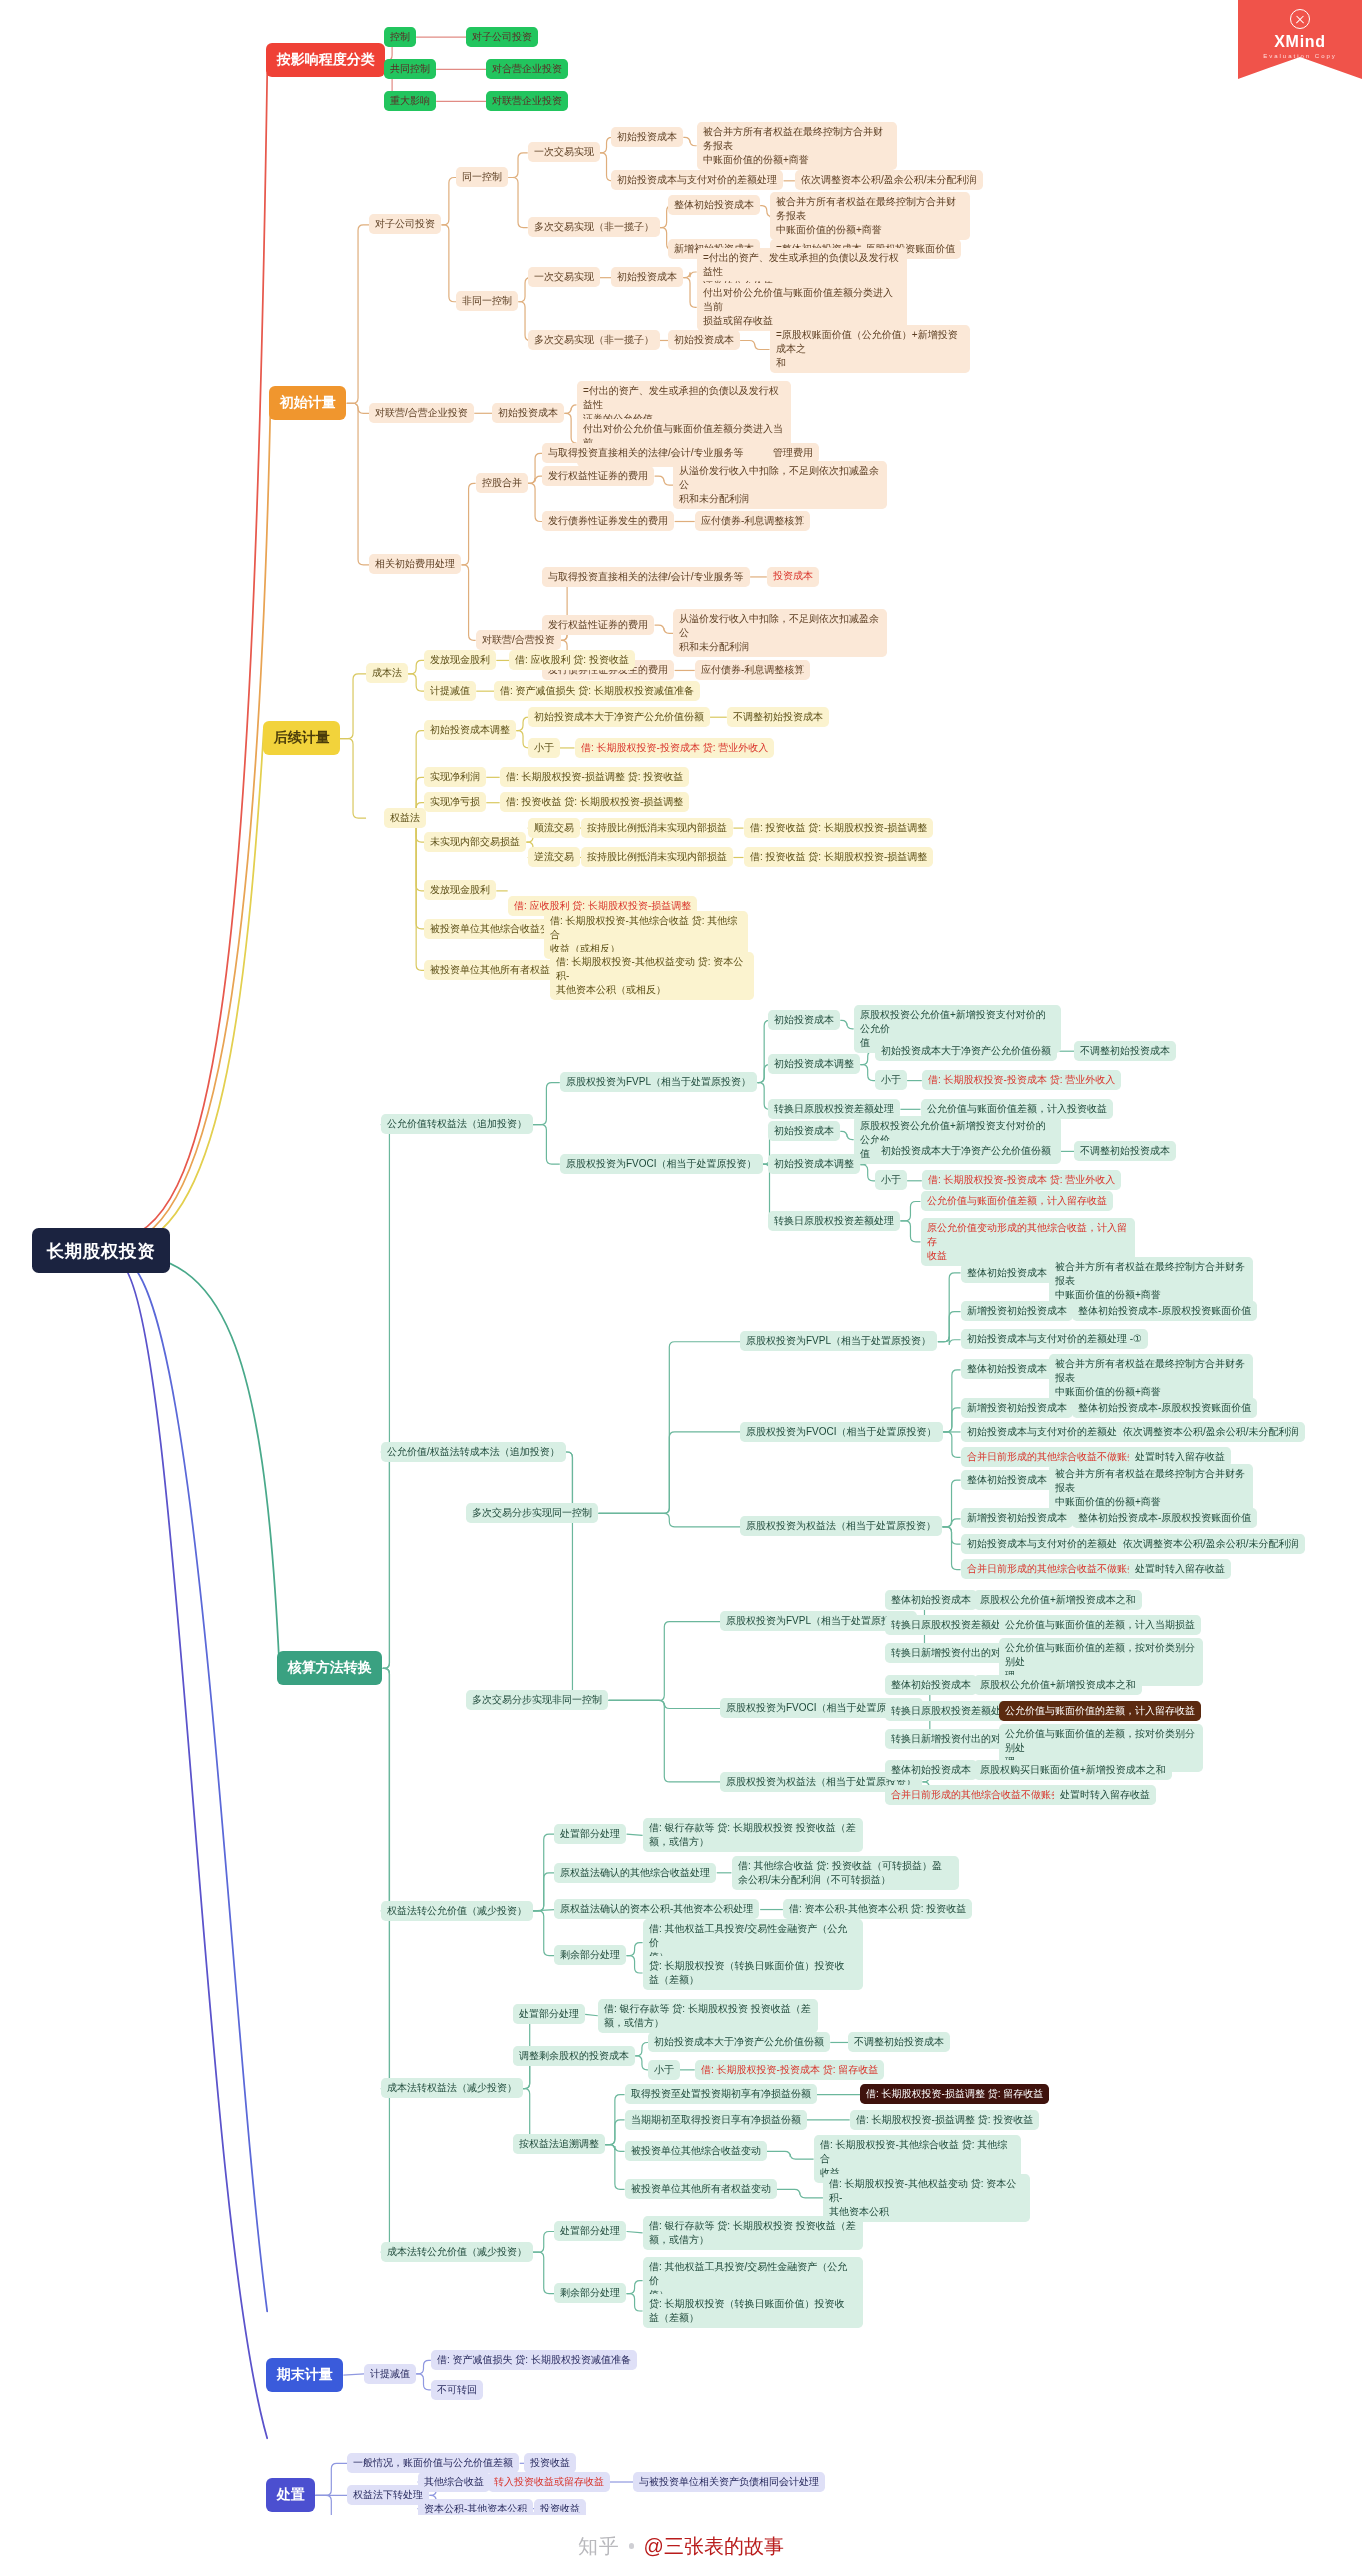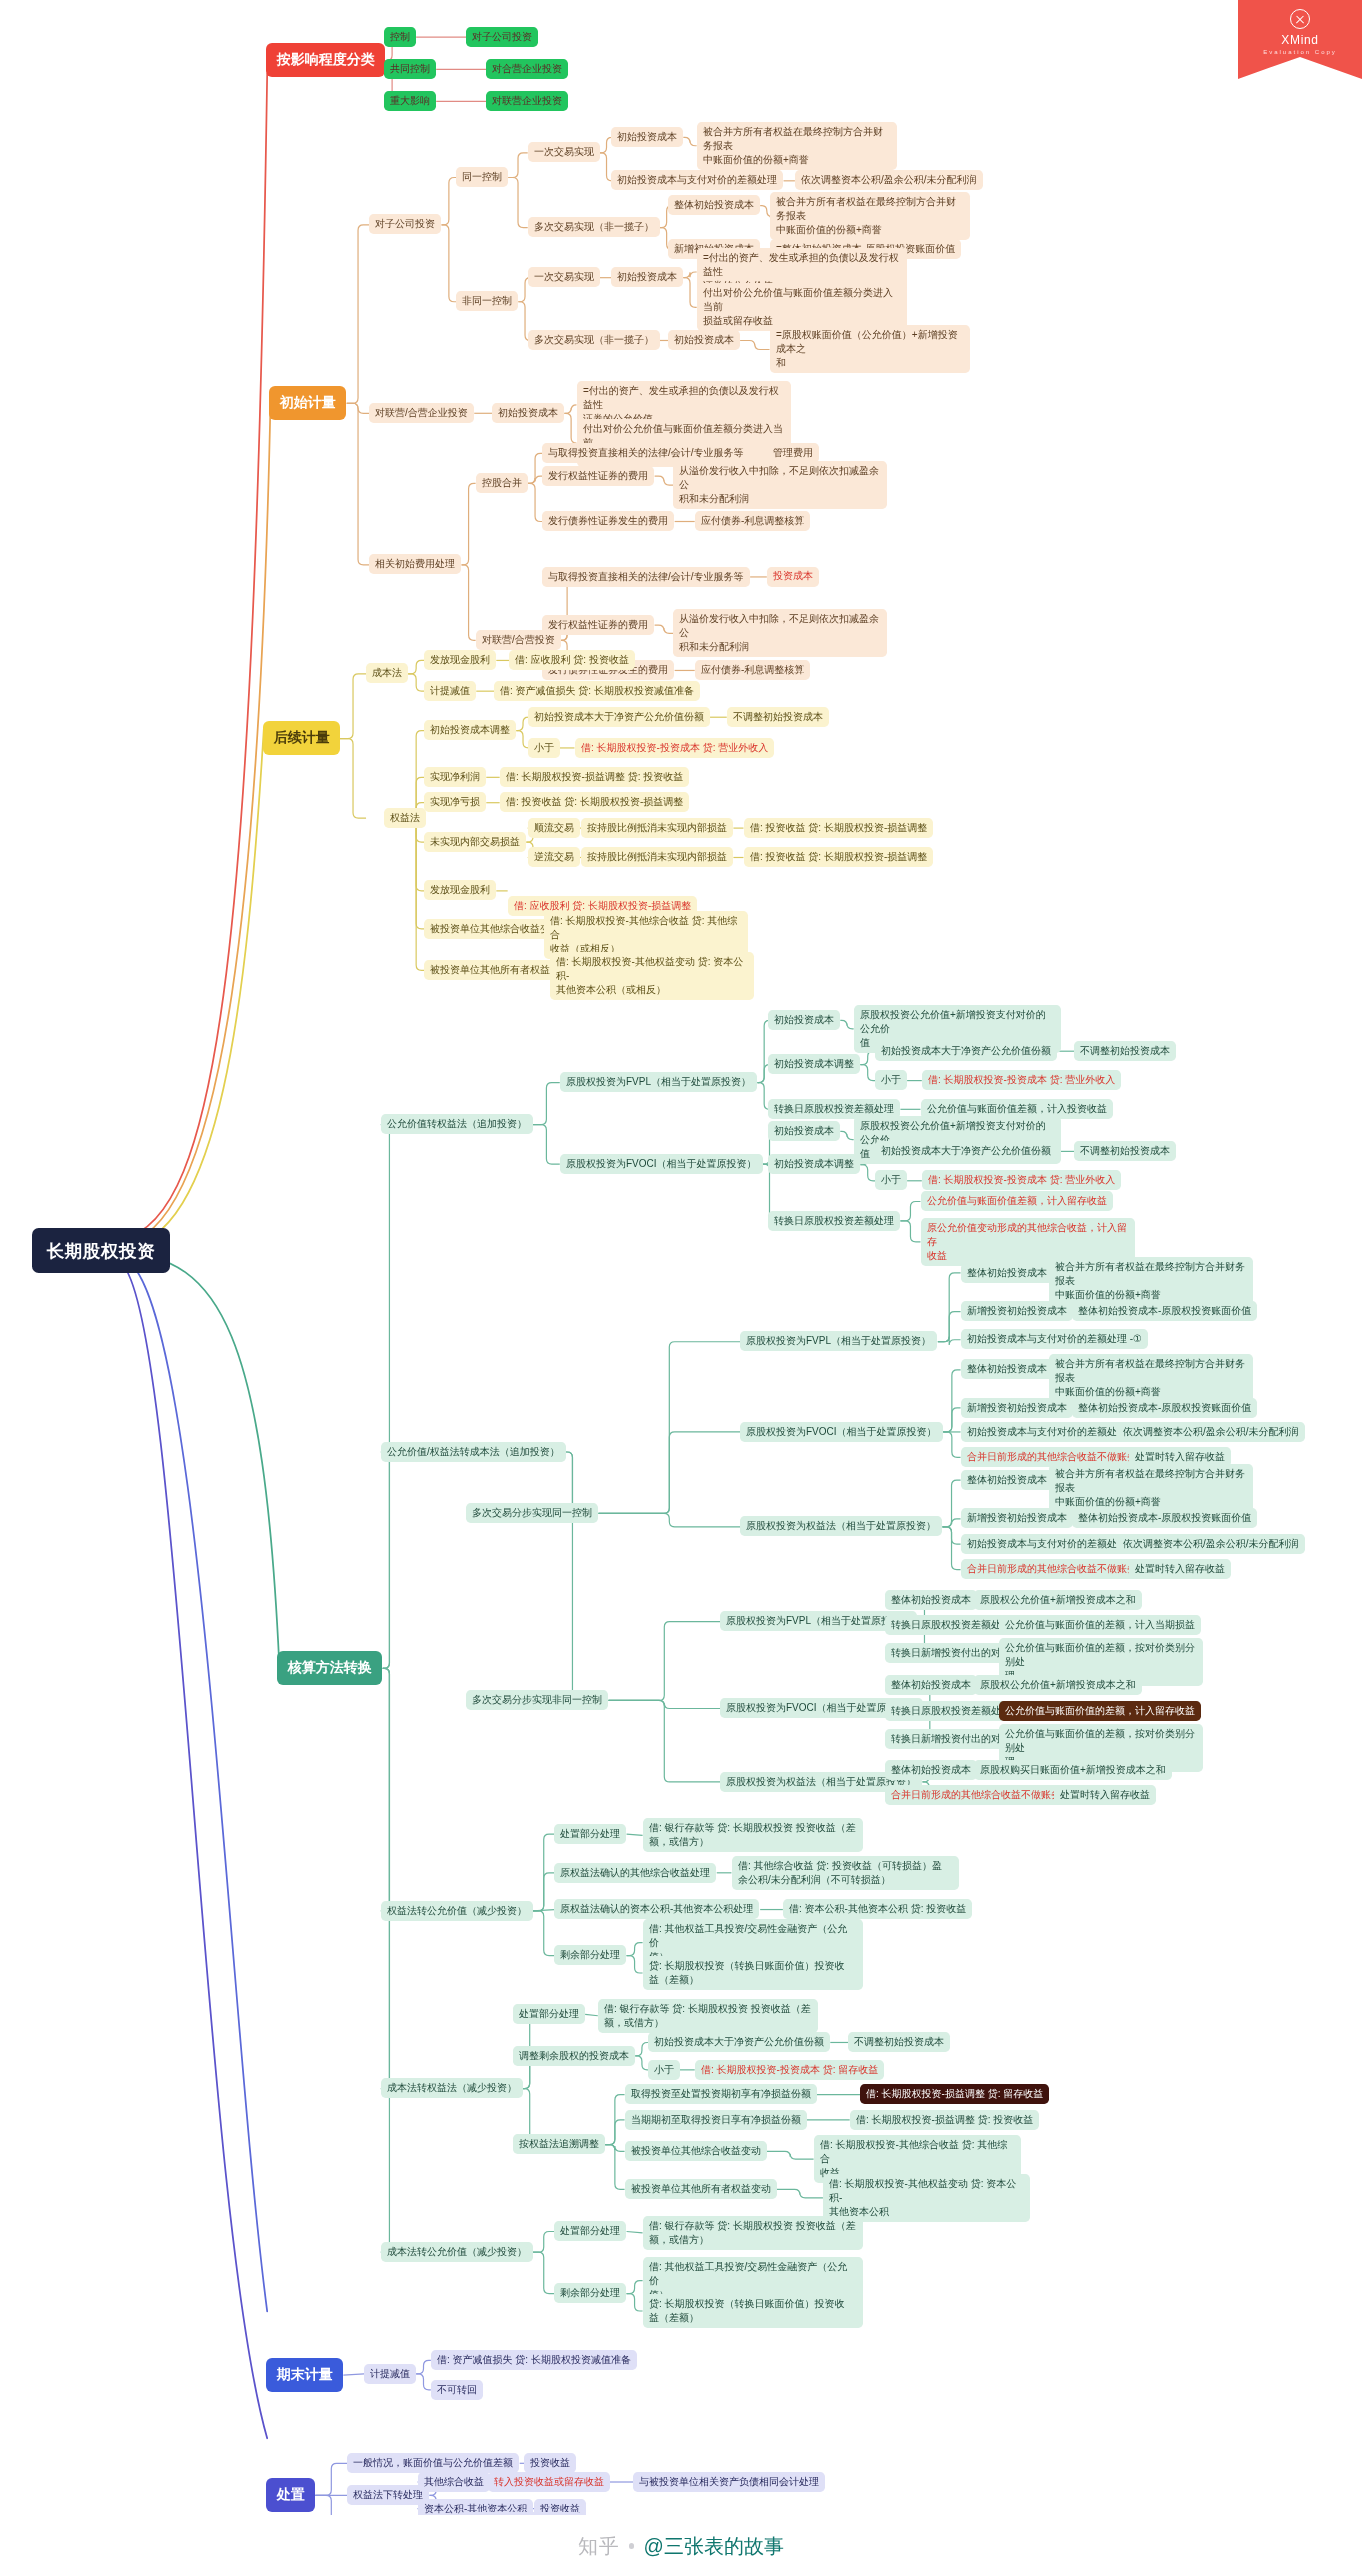--- a/index.html
+++ b/index.html
@@ -58,30 +58,30 @@
   }
   .xmind-badge .circ {
     margin:9.4px auto 4px; width:20px; height:20px; border-radius:50%;
     border:1.3px solid #fff; position:relative;
   }
   .xmind-badge .circ:before, .xmind-badge .circ:after{
     content:""; position:absolute; left:4px; top:8.7px; width:10px; height:1.3px;
     background:#fff; transform:rotate(45deg);
   }
   .xmind-badge .circ:after{ transform:rotate(-45deg); }
-  .xmind-badge .t1 { font-size:12px; font-weight:normal; letter-spacing:0.7px; }
+  .xmind-badge .t1 { font-size:16px; font-weight:bold; letter-spacing:0.7px; }
   .xmind-badge .t2 { font-size:6px; letter-spacing:2px; margin-top:2px; color:#ffdede;}
 
   .footer {
     position:absolute; left:0; bottom:0; width:1362px; height:61px;
     background:#ffffff; display:flex; align-items:center; justify-content:center;
     gap:9.4px; z-index:9; border-top:0.7px solid #fff;
   }
   .footer .zh { font-size:20px; color:#b9b9bd; letter-spacing:0.7px; }
-  .footer .nm { font-size:20px; color:#0f766e; }
+  .footer .nm { font-size:20px; color:#b91c1c; }
   .footer .dot{ width:5.3px;height:5.3px;border-radius:50%;background:#cfcfd4;display:inline-block;}
 </style>
 </head>
 <body>
 
 <div id="canvas">
 
   <svg class="links" viewBox="0 0 2039 3856">
     <g fill="none" stroke-width="2.6" stroke-linecap="round">
 

